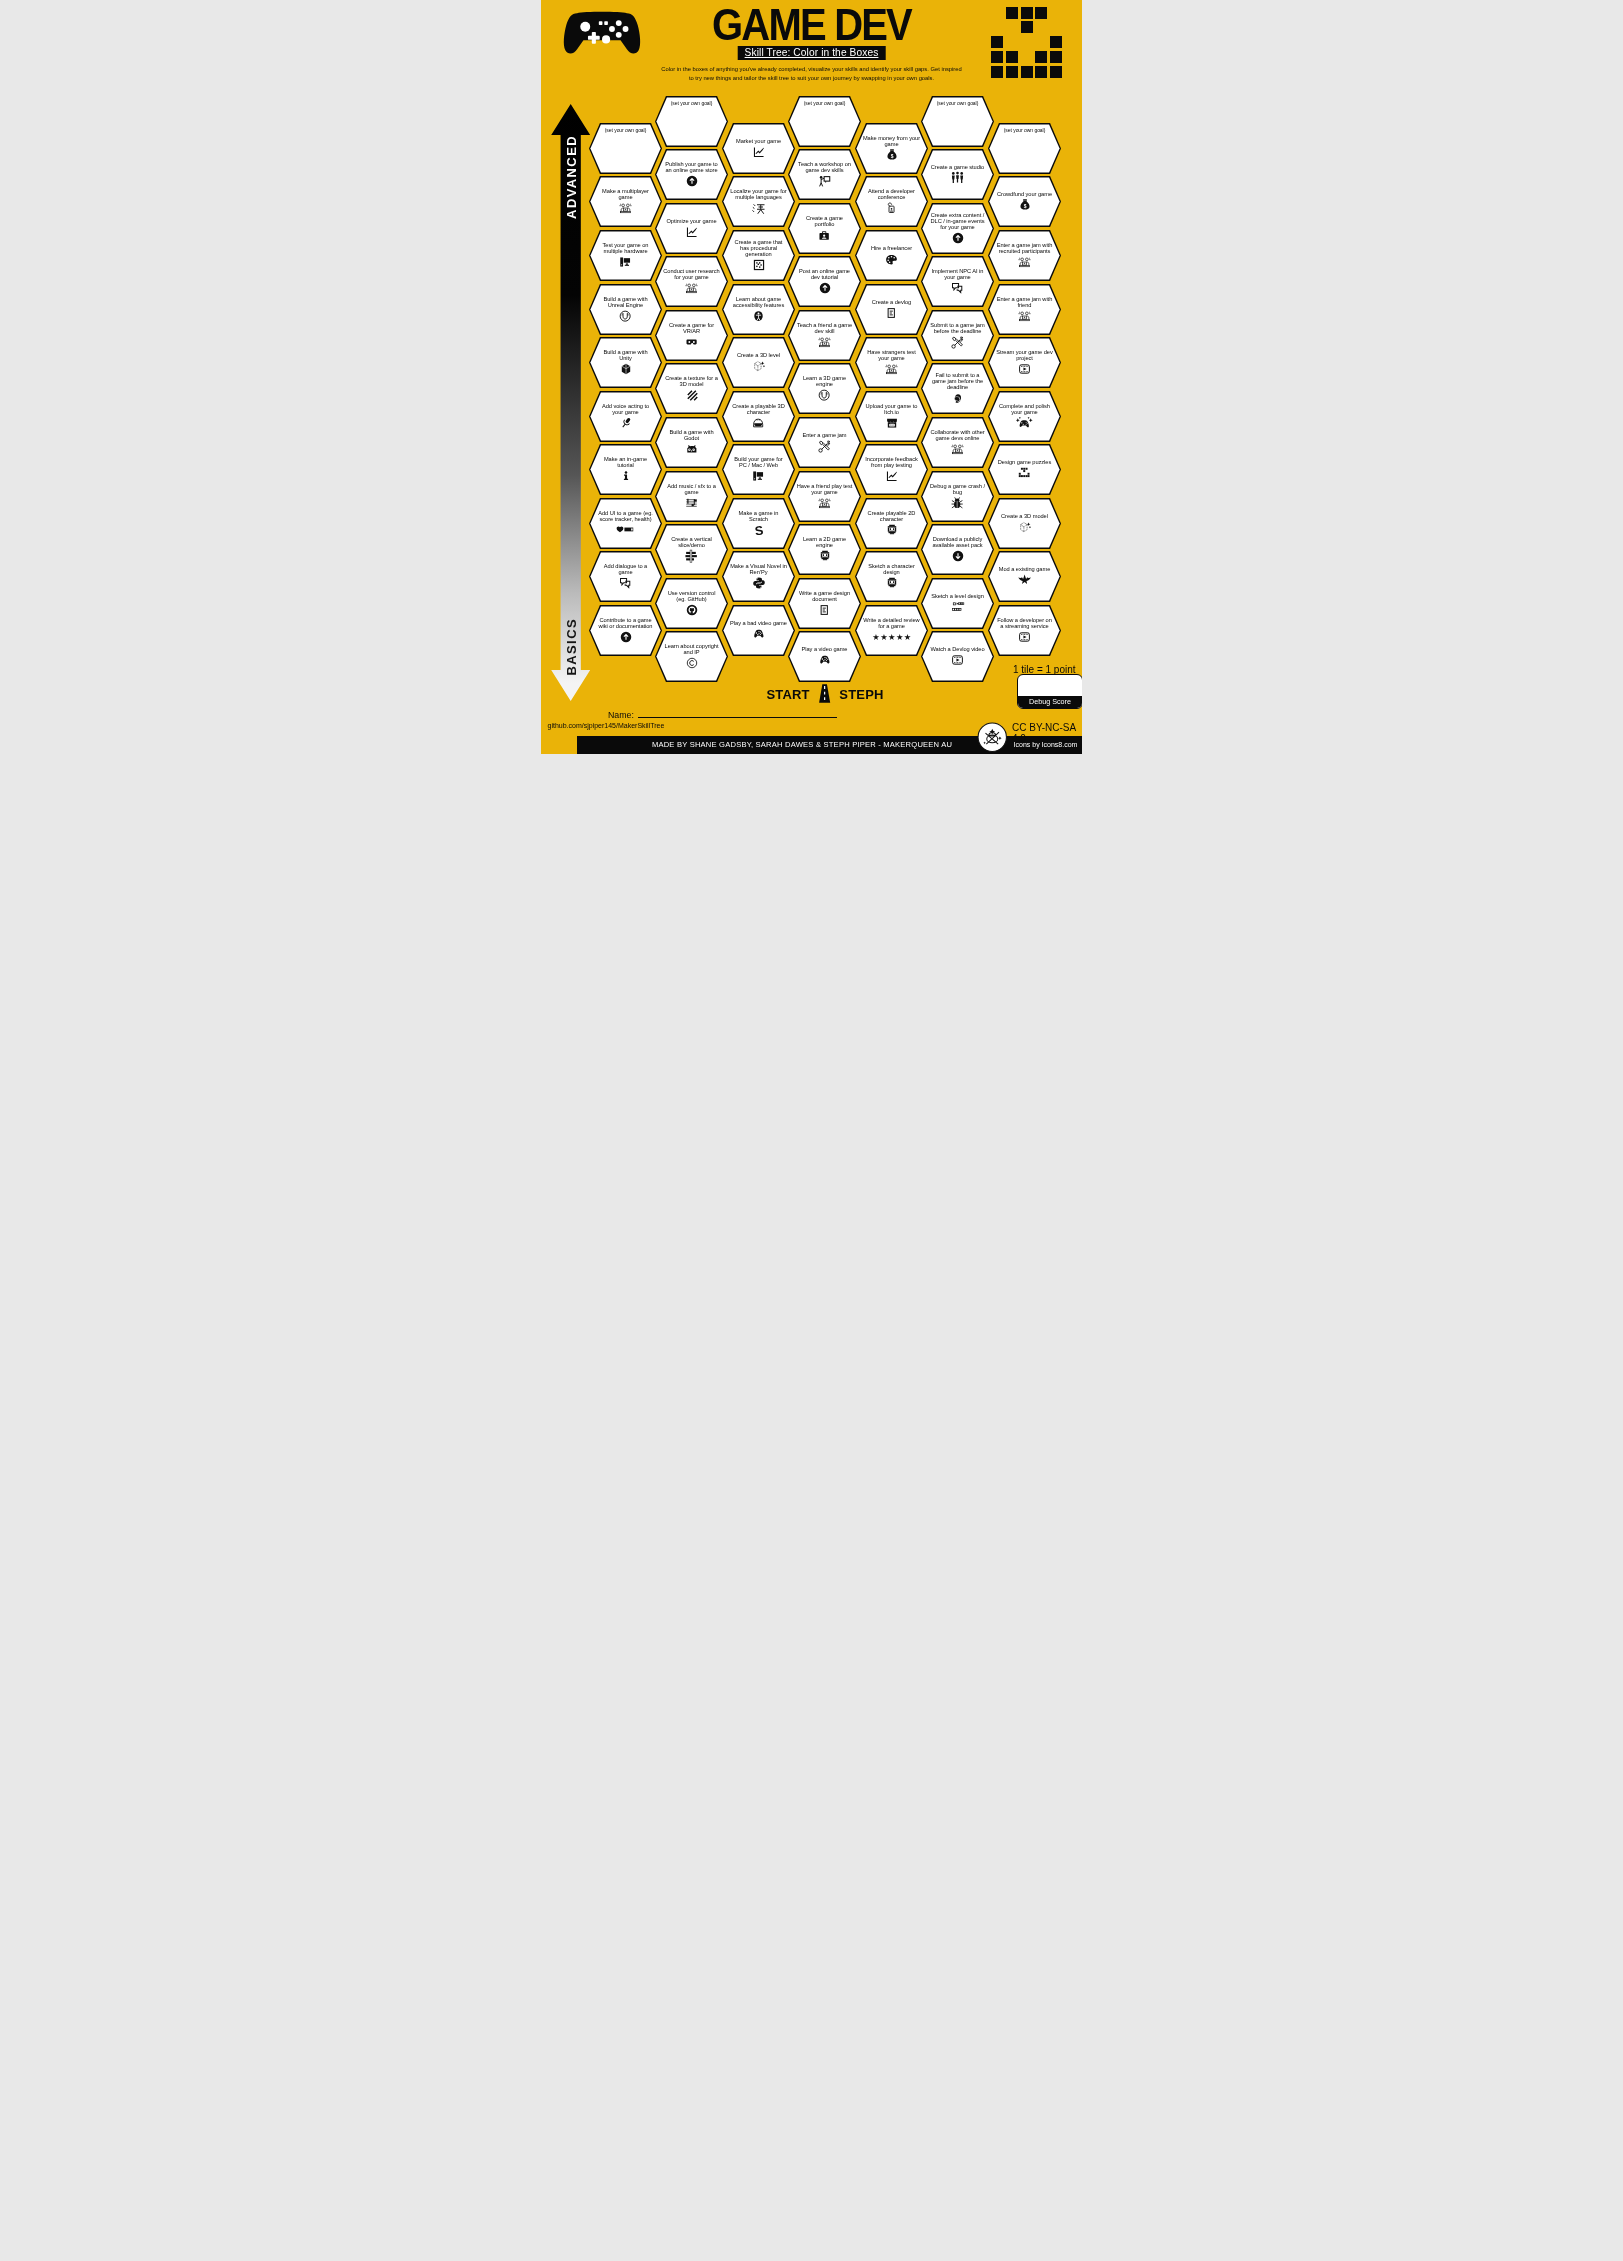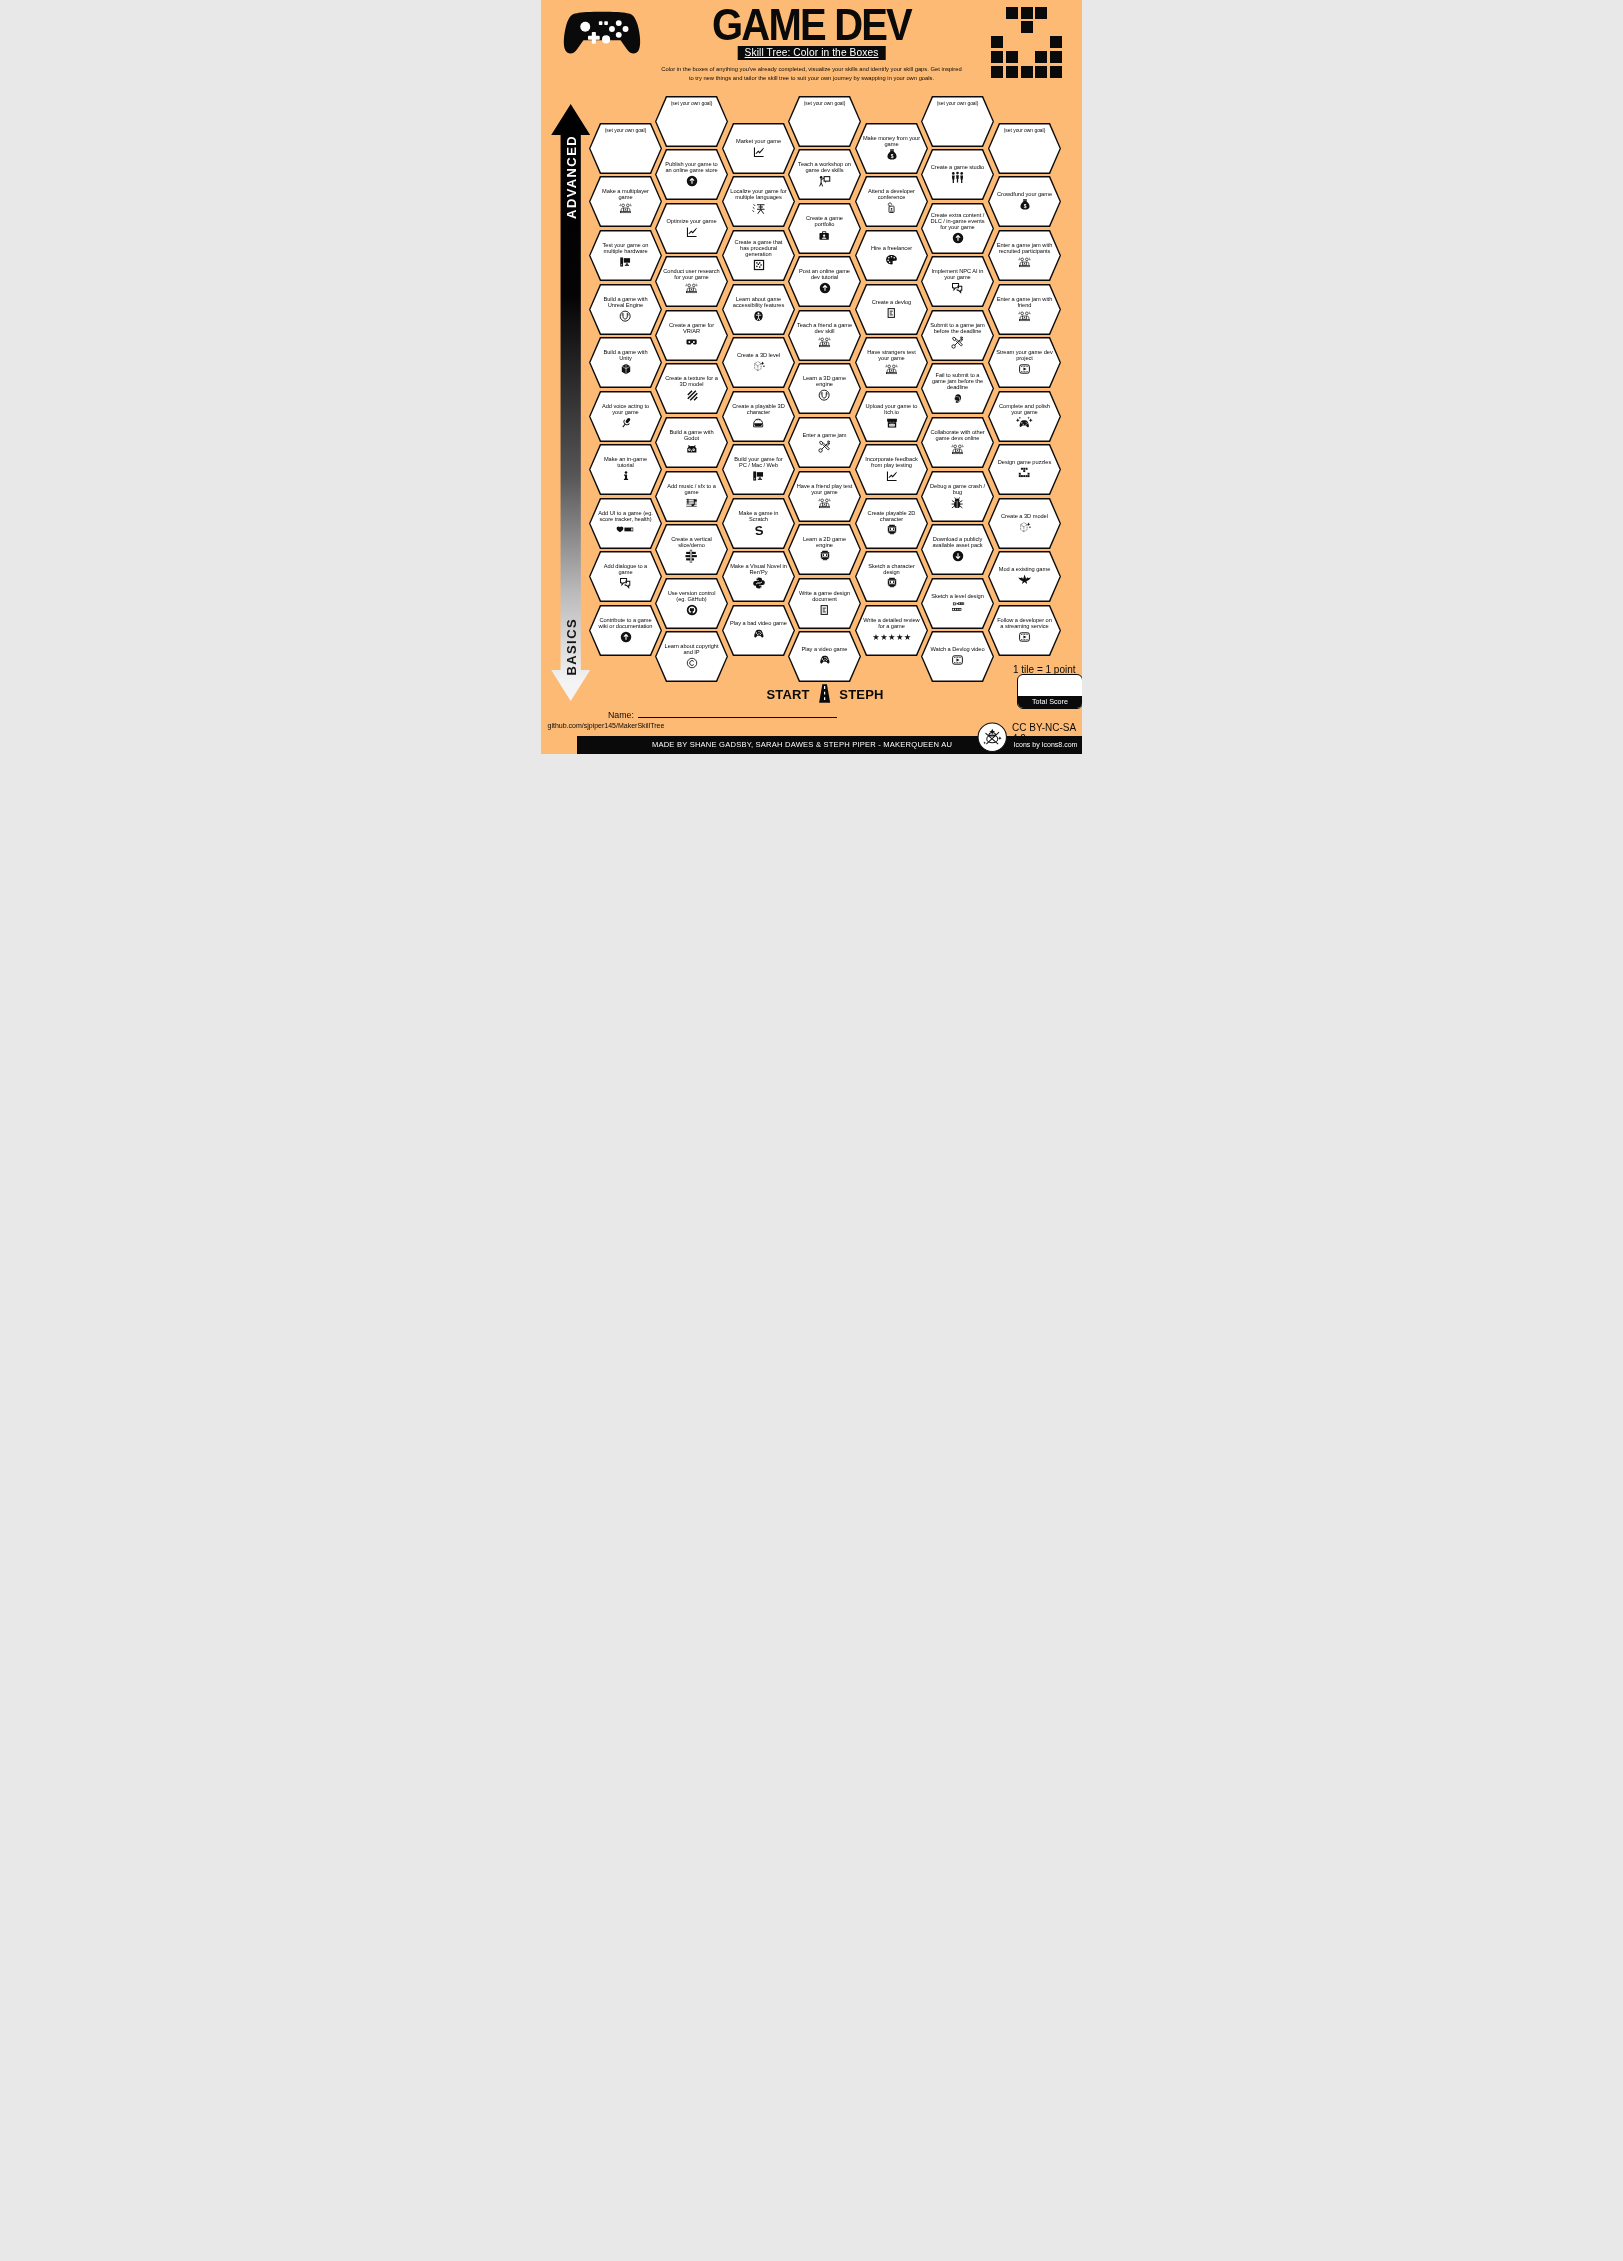--- a/index.html
+++ b/index.html
@@ -1,16 +1,16 @@
 <!DOCTYPE html>
 <html style="font-size:7.4px"><head>
 <meta charset="utf-8">
 <style>
   html,body{margin:0;padding:0;background:#e8e8e8;font-family:"Liberation Sans",sans-serif;color:#0a0a0a;}
-  #page{position:relative;width:541px;height:754px;background:#fdba74;margin:0 auto;overflow:hidden;}
+  #page{position:relative;width:541px;height:754px;background:#eab308;margin:0 auto;overflow:hidden;}
   
   #title{position:absolute;top:0px;left:0;right:0;text-align:center;font-size:40px;font-weight:900;letter-spacing:-1.8px;transform:scaleY(1.12);transform-origin:top;white-space:nowrap;}
   #subtitle-bar{position:absolute;top:46px;left:50%;transform:translateX(-50%);background:#0a0a0a;color:#fff;padding:0.9px 7.4px 2.3px;text-decoration:underline;}
   #subtitle-bar span{font-size:10.2px;letter-spacing:0.1px;}
   #desc{position:absolute;top:65px;left:0;right:0;text-align:center;font-size:5.8px;line-height:1.55;}
   #controller-logo{position:absolute;left:17.6px;top:3.7px;}
   #pixel-logo{position:absolute;left:450px;top:6.5px;display:grid;grid-template-columns:repeat(5,12px);grid-auto-rows:12px;gap:2.8px;}
   .px{background:#0a0a0a;} .px.off{background:transparent;}
   
   #axis{position:absolute;left:10.2px;top:104px;width:39px;height:597px;
@@ -1224,21 +1224,21 @@
         </svg></span>
     <span>STEPH</span>
   </div>
 
   <div id="name-row">
     <span>Name:</span><span id="name-line"></span>
   </div>
 
   <div id="score-note">1 tile = 1 point</div>
   <div id="score-box">
-    <div id="score-strip">Total Score</div>
+    <div id="score-strip">Debug Score</div>
   </div>
 
   <div id="github">github.com/sjpiper145/MakerSkillTree</div>
   <div id="cc-logo">
     <svg viewBox="0 0 72 72" width="30.5" height="30.5">
         <circle cx="36" cy="36" r="33.5" fill="#fff" stroke="#111" stroke-width="2.5"></circle>
         <g fill="none" stroke="#111" stroke-width="2.4">
           <path d="M22 52L52 24M50 52L20 26"></path>
           <ellipse cx="36" cy="40" rx="13" ry="9"></ellipse>
           <path d="M28 30c2-7 14-7 16 0l-4 3h-8z"></path>

